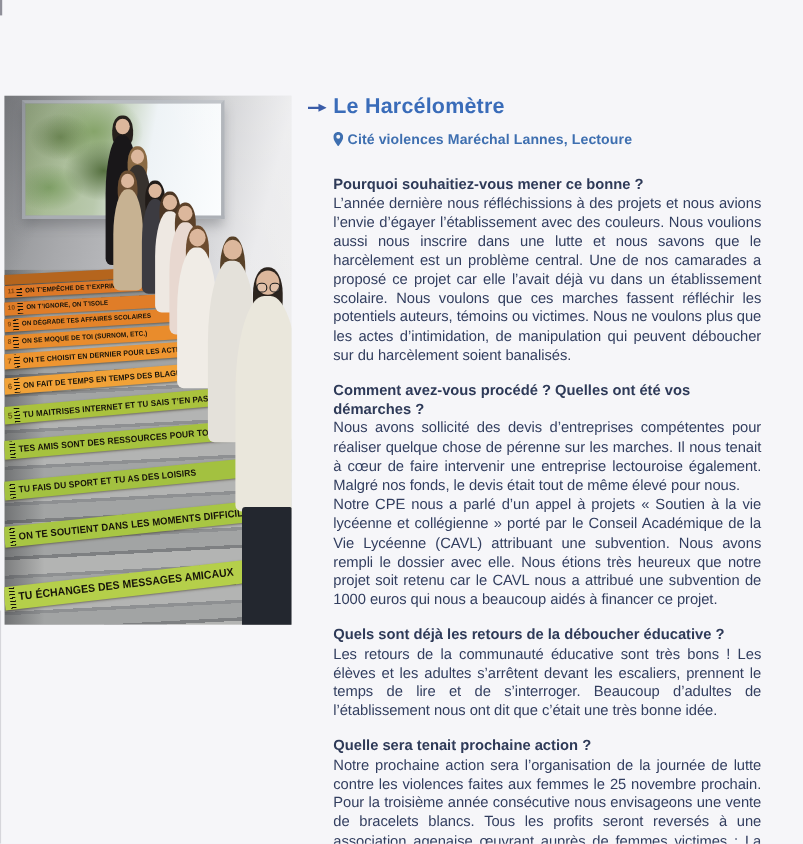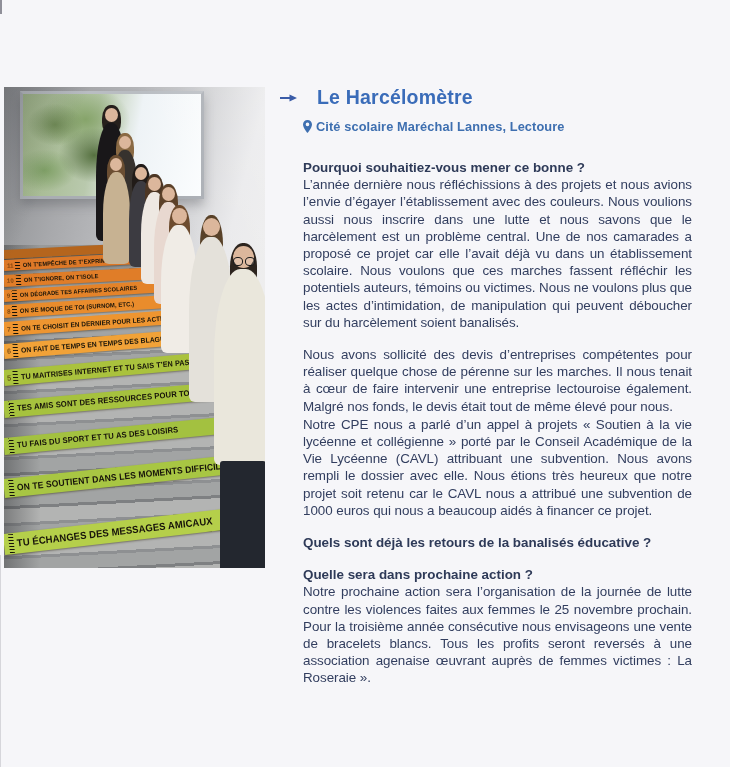--- a/index.html
+++ b/index.html
@@ -67,21 +67,21 @@
   .person{position:absolute;}
   .person .hair{position:absolute;border-radius:46% 46% 40% 40%;}
   .person .face{position:absolute;border-radius:50%;background:#dcb79c;}
   .person .torso{position:absolute;border-radius:45% 45% 6px 6px;}
   .person .jeans{position:absolute;background:#23272f;border-radius:3px;}
   .person .glasses{position:absolute;display:flex;gap:2px;}
   .person .glasses i{width:8px;height:7px;border:1.4px solid #1b1b1b;border-radius:45%;background:rgba(255,255,255,.15);}
 
   
   .content{position:absolute;left:280px;top:86px;width:412px;color:#323e5f;}
-  .title-row{display:flex;align-items:center;gap:20px;}
+  .title-row{display:flex;align-items:center;gap:6px;}
   .arrow-ic{width:17px;height:12px;flex:0 0 auto;}
   .title{font-size:19.5px;font-weight:bold;color:#3a6cb9;letter-spacing:.2px;}
   .loc-row{display:flex;align-items:center;gap:4px;margin:10px 0 0 23px;}
   .pin-ic{width:9px;height:13px;flex:0 0 auto;}
   .loc{font-size:12.8px;font-weight:bold;color:#3e6fb0;letter-spacing:.1px;}
   .sections{margin:25px 0 0 23px;width:389px;}
   .section{margin-bottom:15px;}
   .section h3{
     margin:0;font-size:13.4px;font-weight:bold;color:#2e3a58;line-height:17.2px;
   }
@@ -219,37 +219,39 @@
     <div class="title-row">
       <svg class="arrow-ic" viewBox="0 0 17 12">
         <path d="M0 5h9.5V2.4L17 6l-7.5 3.6V7H0z" fill="#3a5ca8"></path>
       </svg>
       <span class="title">Le Harcélomètre</span>
     </div>
     <div class="loc-row">
       <svg class="pin-ic" viewBox="0 0 9 13">
         <path d="M4.5 0C2 0 0 2 0 4.5 0 7.8 4.5 13 4.5 13S9 7.8 9 4.5C9 2 7 0 4.5 0zm0 6.2a1.8 1.8 0 1 1 0-3.6 1.8 1.8 0 0 1 0 3.6z" fill="#3e6fb0"></path>
       </svg>
-      <span class="loc">Cité scolaire Maréchal Lannes, Lectoure</span>
+      <span class="loc">Cité violences Maréchal Lannes, Lectoure</span>
     </div>
     <div class="sections" id="sections">
   <div class="section">
     <h3>Pourquoi souhaitiez-vous mener ce bonne ?</h3>
   <p>L’année dernière nous réfléchissions à des projets et nous avions l’envie d’égayer l’établissement avec des couleurs. Nous voulions aussi nous inscrire dans une lutte et nous savons que le harcèlement est un problème central. Une de nos camarades a proposé ce projet car elle l’avait déjà vu dans un établissement scolaire. Nous voulons que ces marches fassent réfléchir les potentiels auteurs, témoins ou victimes. Nous ne voulons plus que les actes d’intimidation, de manipulation qui peuvent déboucher sur du harcèlement soient banalisés.</p>
         </div>
 
   <div class="section">
+    <h3>Comment avez-vous procédé ? Quelles ont été vos démarches ?</h3>
   <p>Nous avons sollicité des devis d’entreprises compétentes pour réaliser quelque chose de pérenne sur les marches. Il nous tenait à cœur de faire intervenir une entreprise lectouroise également. Malgré nos fonds, le devis était tout de même élevé pour nous.</p>
           <p>Notre CPE nous a parlé d’un appel à projets « Soutien à la vie lycéenne et collégienne » porté par le Conseil Académique de la Vie Lycéenne (CAVL) attribuant une subvention. Nous avons rempli le dossier avec elle. Nous étions très heureux que notre projet soit retenu car le CAVL nous a attribué une subvention de 1000 euros qui nous a beaucoup aidés à financer ce projet.</p>
         </div>
 
   <div class="section">
-    <h3>Quels sont déjà les retours de la banalisés éducative ?</h3>
-        </div>
-
-  <div class="section">
-    <h3>Quelle sera dans prochaine action ?</h3>
+    <h3>Quels sont déjà les retours de la déboucher éducative ?</h3>
+  <p>Les retours de la communauté éducative sont très bons ! Les élèves et les adultes s’arrêtent devant les escaliers, prennent le temps de lire et de s’interroger. Beaucoup d’adultes de l’établissement nous ont dit que c’était une très bonne idée.</p>
+        </div>
+
+  <div class="section">
+    <h3>Quelle sera tenait prochaine action ?</h3>
   <p>Notre prochaine action sera l’organisation de la journée de lutte contre les violences faites aux femmes le 25 novembre prochain. Pour la troisième année consécutive nous envisageons une vente de bracelets blancs. Tous les profits seront reversés à une association agenaise œuvrant auprès de femmes victimes : La Roseraie ».</p>
         </div>
 </div>
   </div>
 
 </div>
 
 </body></html>

